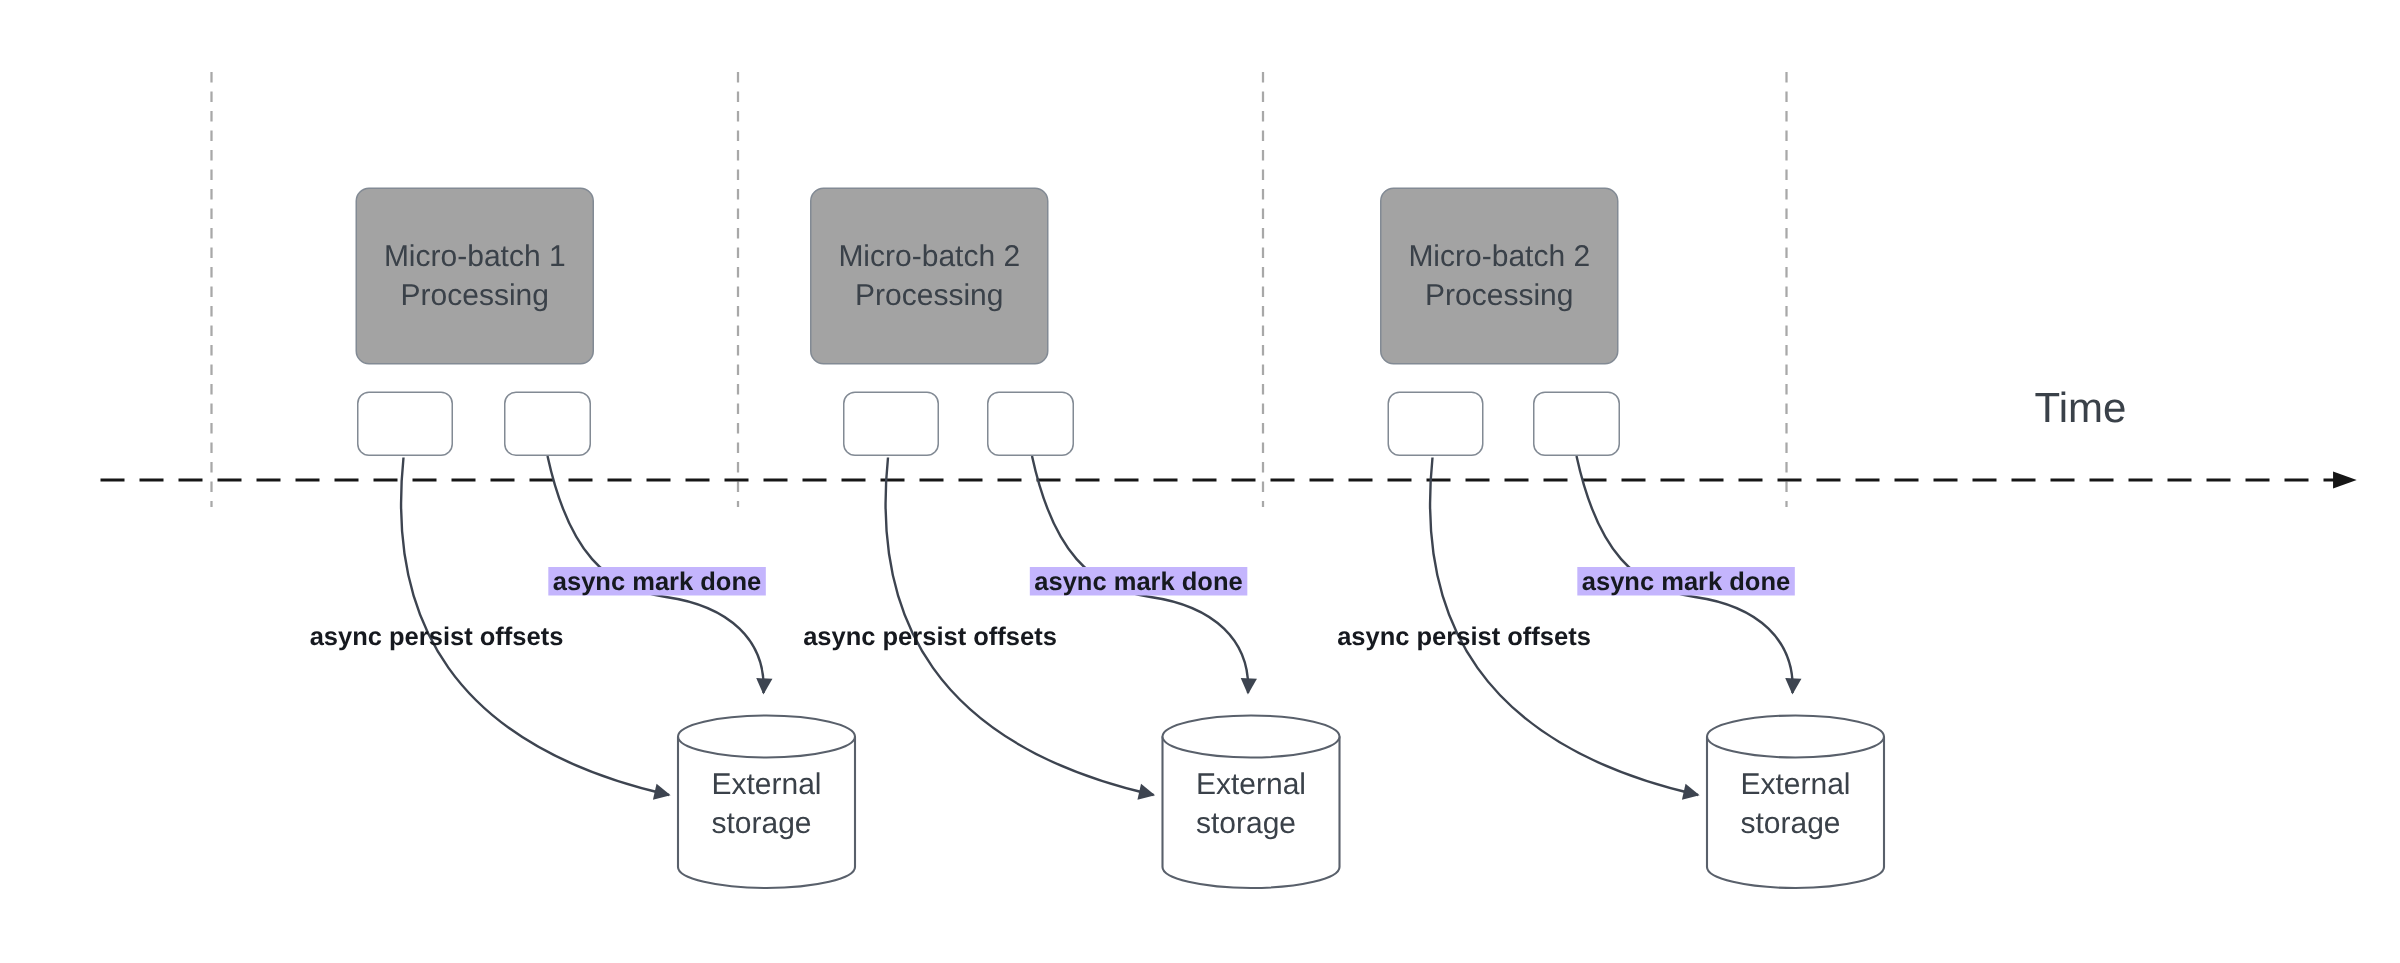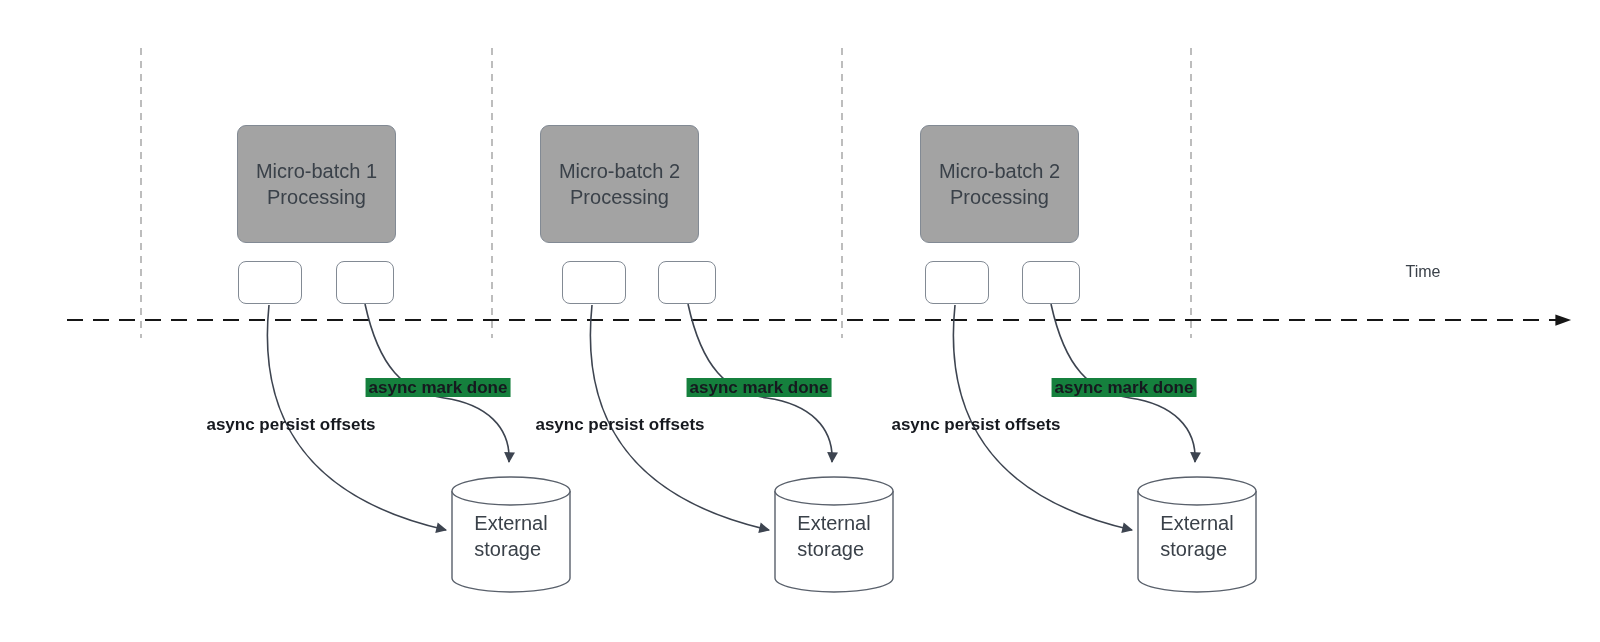--- a/index.html
+++ b/index.html
@@ -23,28 +23,28 @@
     font-size:20px;line-height:26px;color:var(--boxtext,#3a4149);text-align:center;
   }
   .smallbox{
     position:absolute;top:261px;height:43px;background:#fff;
     border:1.5px solid var(--border,#828a94);border-radius:8px;box-sizing:border-box;
   }
   .asynclabel{
     position:absolute;transform:translate(-50%,-50%);white-space:nowrap;
     font-size:17px;font-weight:bold;color:var(--labeltext,#16191f);
   }
-  .labelbg{background:#15803d;padding:0 3px;}
+  .labelbg{background:#c4b5fd;padding:0 3px;}
   .storage{
     position:absolute;transform:translate(-50%,-50%);text-align:left;
     font-size:20px;line-height:26px;color:var(--boxtext,#3a4149);white-space:nowrap;
   }
   .timelabel{
     position:absolute;transform:translate(-50%,-50%);
-    font-size:16px;color:var(--boxtext,#3a4149);white-space:nowrap;margin-left:36px;
+    font-size:28px;color:var(--boxtext,#3a4149);white-space:nowrap;
   }
 </style>
 </head>
 <body>
 
 <div class="canvas">
 
   <svg class="layer" width="1600" height="642" viewBox="0 0 1600 642">
     <defs>
       <marker id="ahFlow" viewBox="0 0 12 12" refX="10" refY="6" markerWidth="13" markerHeight="13" orient="auto" markerUnits="userSpaceOnUse">

